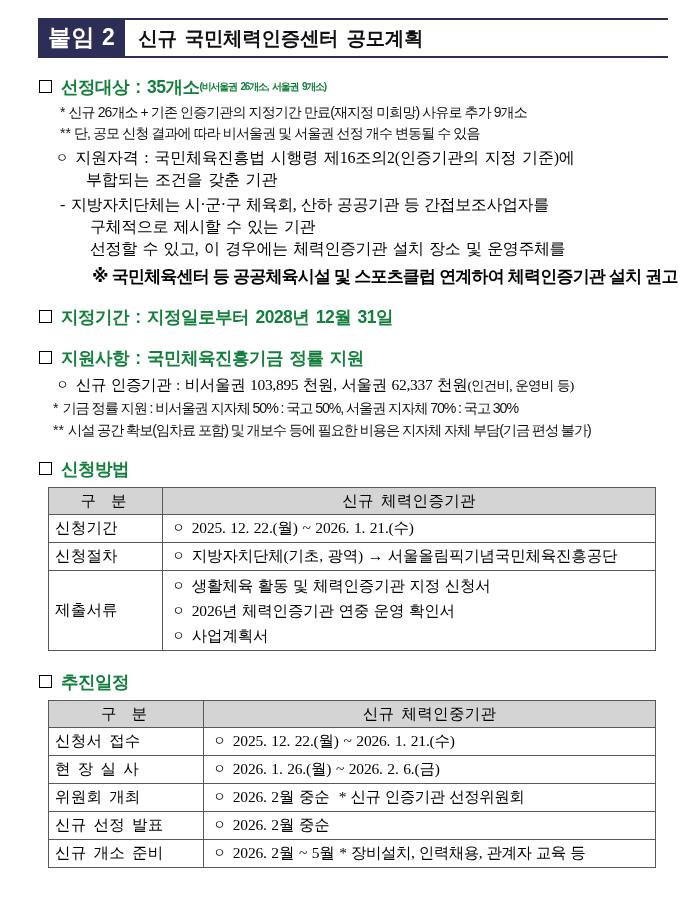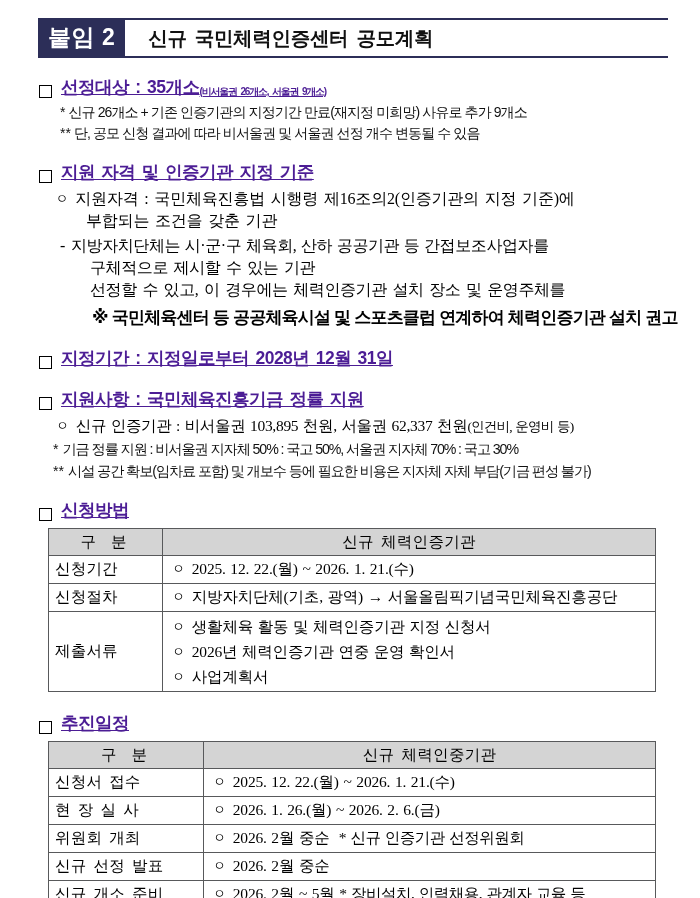--- a/index.html
+++ b/index.html
@@ -43,45 +43,44 @@
     padding: 0 10px 2px 10px;
     min-width: 78px;
     box-sizing: border-box;
   }
   .banner-title-wrap {
     flex: 1;
     display: flex;
     align-items: center;
     border-top: 2.5px solid #2c2e58;
     border-bottom: 2.5px solid #2c2e58;
-    padding-left: 23px;
+    padding-left: 13px;
     box-sizing: border-box;
   }
   .banner-title {
     font-family: "Liberation Sans", "DejaVu Sans", sans-serif;
     font-weight: bold;
     font-size: 19.5px;
     letter-spacing: -0.3px;
     color: #111111;
     word-spacing: 3px;
   }
 
   
   .h1 {
     font-family: "Liberation Sans", "DejaVu Sans", sans-serif;
     font-weight: bold;
     font-size: 17.5px;
     letter-spacing: -0.5px;
-    color: #4c1d95;
+    color: #15803d;
     margin: 17px 0 5px 5px;
     display: flex;
-    align-items: flex-end;
+    align-items: center;
     word-spacing: 2px;
     white-space: nowrap;
-    text-decoration: underline;
   }
   .h1 .box {
     display: inline-block;
     width: 11px;
     height: 11px;
     border: 1.8px solid #000;
     margin-right: 9px;
     flex: none;
     position: relative;
     top: -1px;
@@ -227,24 +226,20 @@
   </div>
 
   <div class="h1">
     <span class="box"></span>
     <span>선정대상 : 35개소</span>
       <span class="small">(비서울권 26개소, 서울권 9개소)</span>
   </div>
   <p class="note"><span class="star">*</span><span>신규 26개소 + 기존 인증기관의 지정기간 만료(재지정 미희망) 사유로 추가 9개소</span></p>
   <p class="note"><span class="star">**</span><span>단, 공모 신청 결과에 따라 비서울권 및 서울권 선정 개수 변동될 수 있음</span></p>
 
-  <div class="h1">
-    <span class="box"></span>
-    <span>지원 자격 및 인증기관 지정 기준</span>
-  </div>
   <p class="bullet-o"><span class="mark">ㅇ</span><span>지원자격 : 국민체육진흥법 시행령 제16조의2(인증기관의 지정 기준)에</span></p>
   <p class="cont"><span>부합되는 조건을 갖춘 기관</span></p>
   <p class="bullet-dash"><span class="mark">-</span><span>지방자치단체는 시·군·구 체육회, 산하 공공기관 등 간접보조사업자를</span></p>
   <p class="cont2"><span>구체적으로 제시할 수 있는 기관</span></p>
   <p class="cont2"><span>선정할 수 있고, 이 경우에는 체력인증기관 설치 장소 및 운영주체를</span></p>
   <p class="ref"><span class="mark">※</span><span>국민체육센터 등 공공체육시설 및 스포츠클럽 연계하여 체력인증기관 설치 권고</span></p>
 
   <div class="h1">
     <span class="box"></span>
     <span>지정기간 : 지정일로부터 2028년 12월 31일</span>

